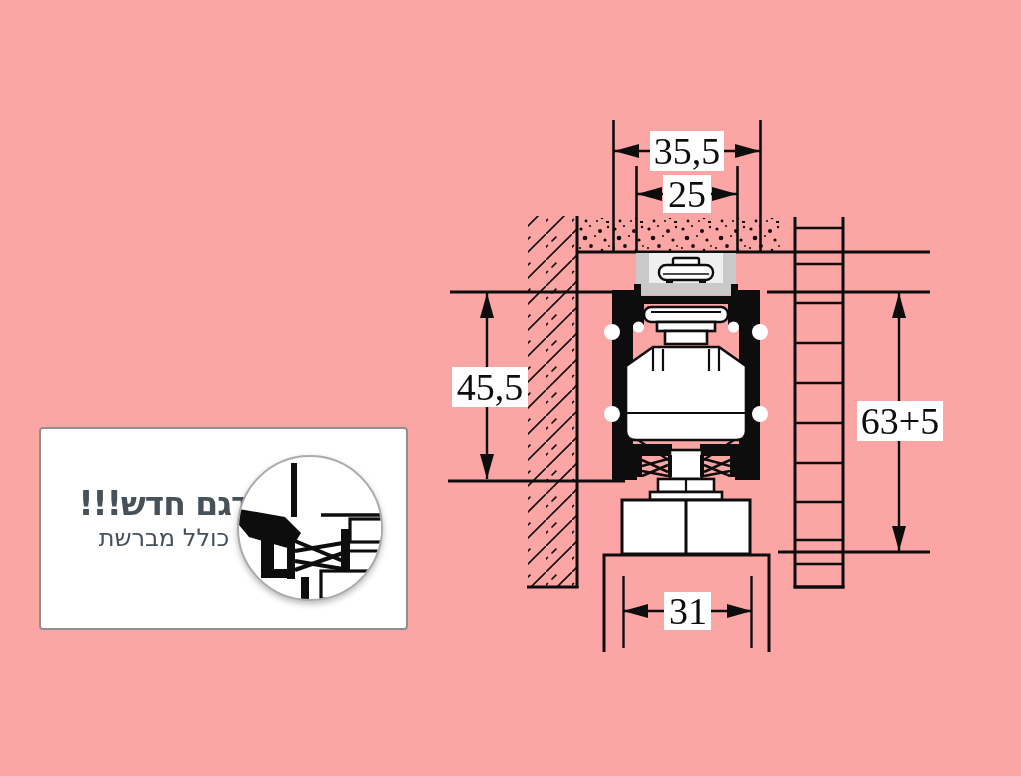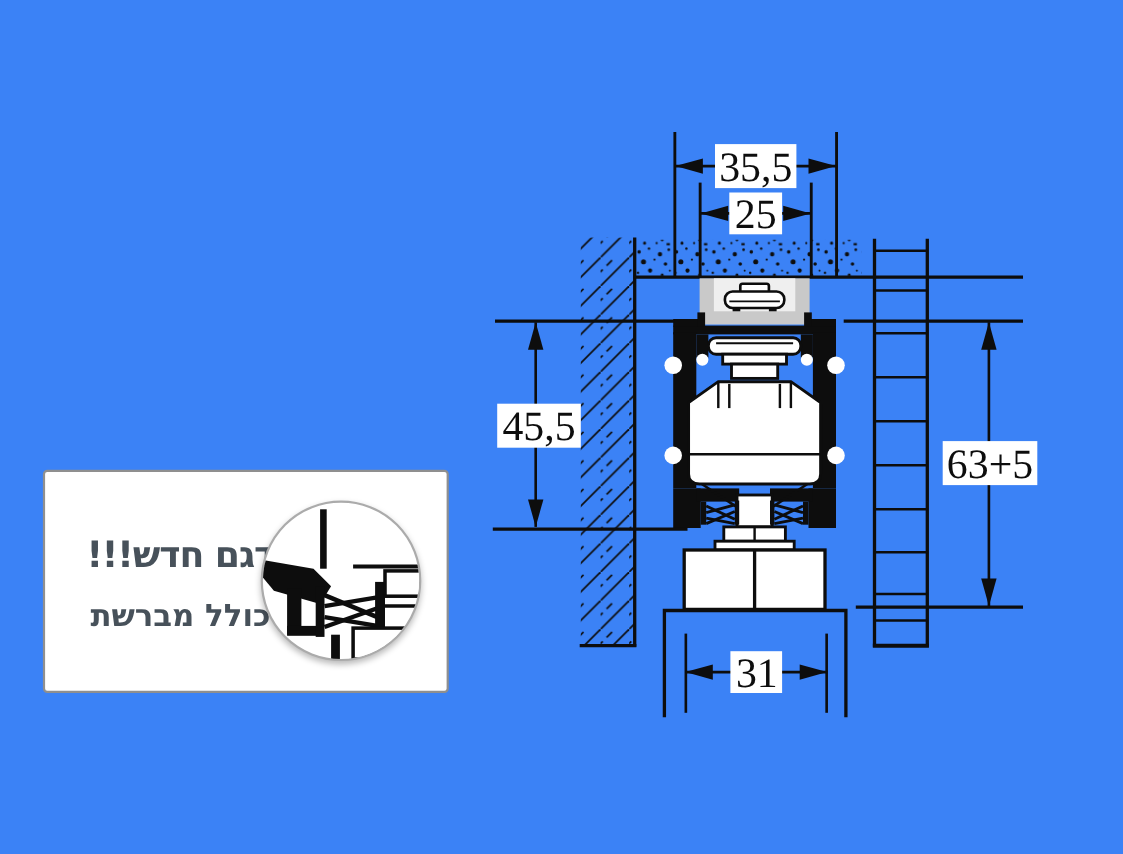--- a/index.html
+++ b/index.html
@@ -1,17 +1,17 @@
 <!DOCTYPE html>
 <html><head>
 <meta charset="utf-8">
 <style>
   html,body{margin:0;padding:0;background:#ffffff;}
   #stage{
-    position:relative;width:1021px;height:776px;background:#3b82f6;overflow:hidden;
+    position:relative;width:1021px;height:776px;background:#fca5a5;overflow:hidden;
     font-family:"Liberation Sans",sans-serif;
   }
   #drawing{position:absolute;left:0;top:0;}
   .dim-text{
     font-family:"Liberation Serif",serif;
     font-size:38px;
     fill:#0d0d0d;
   }
   
   .callout{
@@ -22,21 +22,21 @@
   .callout-text{
     position:absolute;left:18px;top:58px;width:210px;
     direction:rtl;text-align:center;color:#47515a;
     font-family:"DejaVu Sans","Liberation Sans",sans-serif;
   }
   .callout-text .l1{
     display:block;font-size:33px;font-weight:700;line-height:1.05;
     letter-spacing:-1px;
   }
   .callout-text .l2{
-    display:block;font-size:28px;font-weight:700;margin-top:21px;
+    display:block;font-size:24px;font-weight:400;margin-top:2px;
   }
   .detail-circle{
     position:absolute;left:196px;top:26px;width:146px;height:146px;
     border-radius:50%;background:#ffffff;border:2px solid #ababab;
     box-shadow:0 3px 6px rgba(0,0,0,0.28);
     overflow:hidden;box-sizing:border-box;
   }
   .detail-circle svg{display:block;}
 </style>
 </head>

